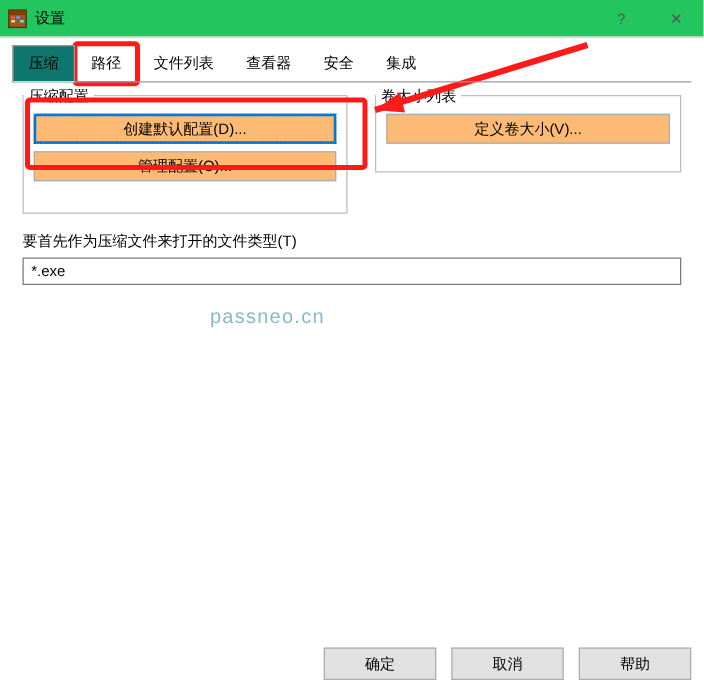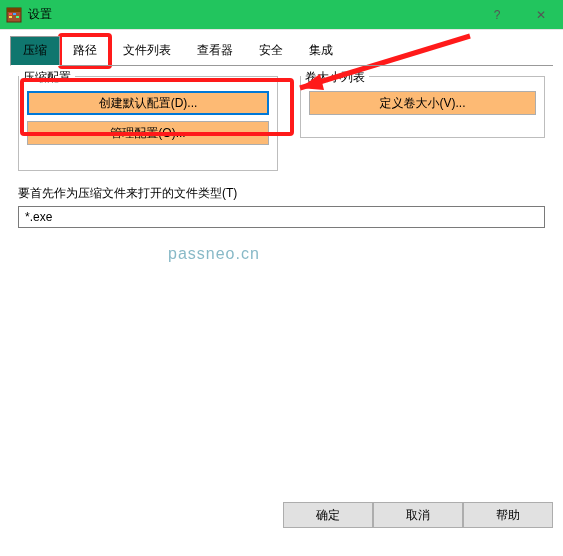--- a/index.html
+++ b/index.html
@@ -15,21 +15,21 @@
   .content { position: relative; padding: 10px 18px; height: 440px; }
   .row1 { display: flex; gap: 22px; }
   .group { border: 1px solid #bdbdbd; padding: 14px 8px 10px; position: relative; }
   .group-label { position: absolute; top: -8px; left: 0; background: #fff; padding: 0 4px; }
   .g1 { width: 260px; height: 95px; }
   .g2 { flex: 1; height: 62px; }
   .wbtn { width: 100%; height: 24px; background: #fdba74; border: 1px solid #adadad; display: flex; align-items: center; justify-content: center; margin-bottom: 6px; cursor: default; }
   .wbtn.focus { outline: 2px solid #0078d7; outline-offset: -2px; border: 1px dotted #000; }
   .section-label { margin: 14px 0 4px 0; }
   .txtfield { width: 100%; height: 22px; border: 1px solid #7a7a7a; padding: 2px 6px; background: #fff; }
-  .footer { position: absolute; right: 10px; bottom: 28px; display: flex; gap: 0; }
+  .footer { position: absolute; right: 10px; bottom: 12px; display: flex; gap: 12px; }
   .fbtn { width: 90px; height: 26px; background: #e1e1e1; border: 1px solid #adadad; display: flex; align-items: center; justify-content: center; cursor: default; }
   .watermark { position: absolute; left: 168px; top: 225px; color: #88b9c7; font-size: 16px; letter-spacing: 1px; pointer-events: none; margin-top: 20px; }
   
   .redbox { position: absolute; border: 4px solid #ff1a1a; border-radius: 4px; pointer-events: none; }
   .rb-tab { left: 58px; top: 33px; width: 54px; height: 36px; }
   .rb-group { left: 20px; top: 78px; width: 274px; height: 58px; }
   .arrow-svg { position: absolute; left: 280px; top: 32px; width: 200px; height: 70px; pointer-events: none; }
 </style>
 </head>
 <body>

